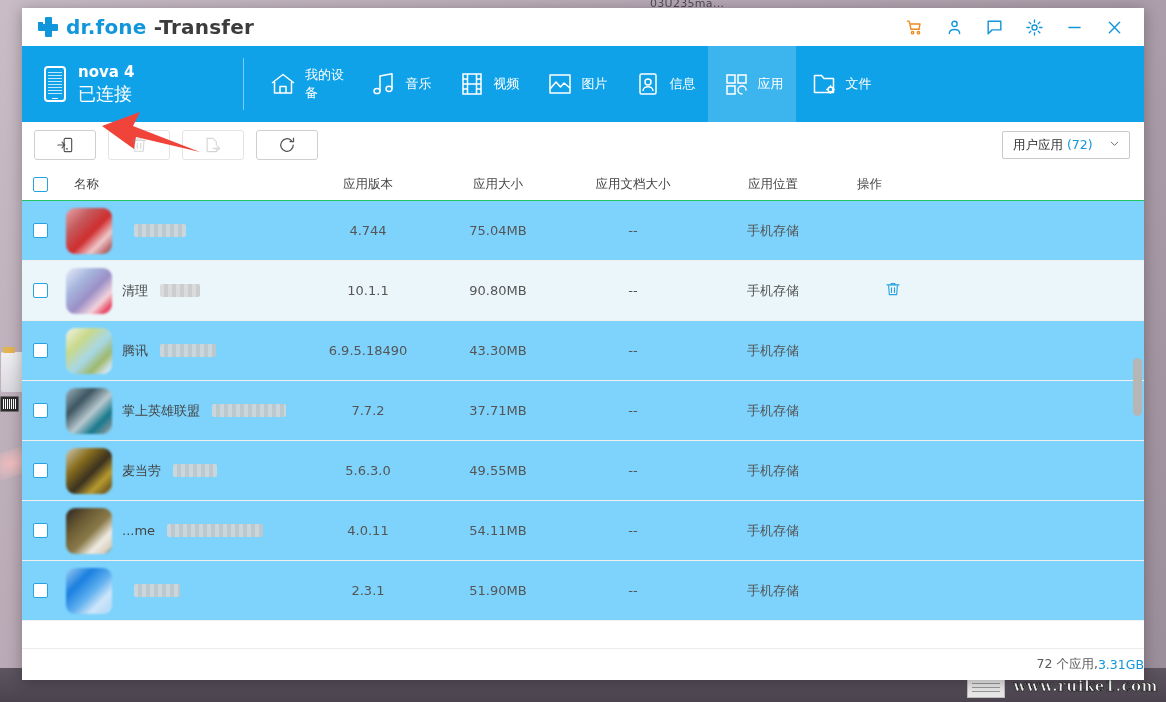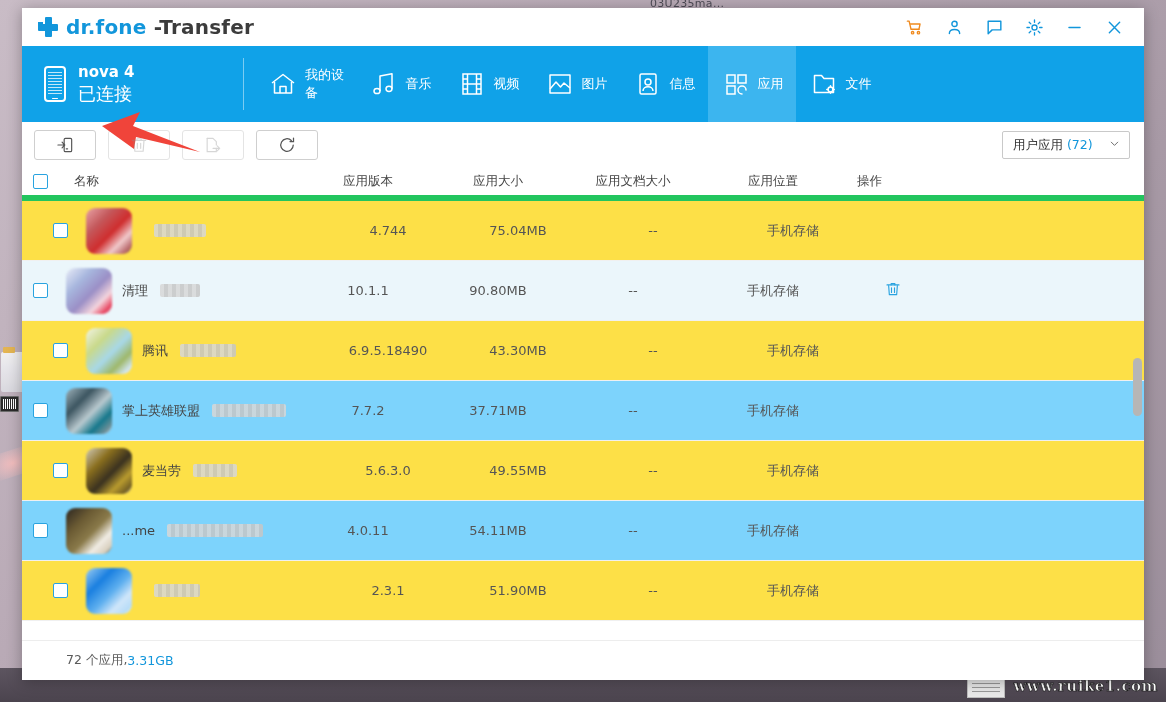--- a/index.html
+++ b/index.html
@@ -156,29 +156,29 @@
     width:128px; height:28px; border:1px solid #c9c9c9; border-radius:2px;
     display:flex; align-items:center; justify-content:space-between;
     padding:0 8px 0 10px; font-size:12.5px; color:#333; cursor:pointer; background:#fff;
     margin-left:12px;
   }
   .filter-sel .cnt{ color:#1296db; }
 
   
   .table-wrap{ flex:1; position:relative; overflow:hidden; background:#fff; }
   .thead{
-    height:33px; display:flex; align-items:center; border-bottom:6px solid #22c55e;
+    height:33px; display:flex; align-items:center; border-bottom:1px solid #22c55e;
     font-size:12.5px; color:#444; background:#fff;
   }
   .rows{ position:absolute; top:33px; left:0; right:0; bottom:0; overflow:hidden; }
   .row{
     height:60px; display:flex; align-items:center; font-size:13px; color:#555;
     border-bottom:1px solid #f0f0f0;
   }
-  .row.odd{ background:#fde047;padding-left:20px; }
+  .row.odd{ background:#7dd3fc; }
   .row.even{ background:#7dd3fc; }
   .row.hover{ background:#ebf6fb; }
   .c-chk{ width:36px; display:flex; justify-content:center; flex:none; }
   .c-name{ width:245px; display:flex; align-items:center; gap:10px; flex:none; position:relative;}
   .c-ver{ width:130px; text-align:center; flex:none; }
   .c-size{ width:130px; text-align:center; flex:none; }
   .c-doc{ width:140px; text-align:center; flex:none; }
   .c-loc{ width:140px; text-align:center; flex:none; }
   .c-act{ width:100px; text-align:center; flex:none; }
   .thead .c-name{ padding-left:16px; }
@@ -201,22 +201,22 @@
     opacity:.85; margin-left:2px;
   }
   .act-del{ cursor:pointer; display:inline-flex; }
   .vscroll{
     position:absolute; right:2px; top:190px; width:9px; height:58px;
     background:#b6b6b6; border-radius:5px;
   }
 
   
   .footer{
-    height:40px; background:#fff; border-top:1px solid #ededed;
-    display:flex; align-items:center; justify-content:flex-start;
+    height:32px; background:#fff; border-top:1px solid #ededed;
+    display:flex; align-items:center; justify-content:flex-end;
     font-size:12.5px; color:#5b5b5b; flex:none;padding-left:44px;
   }
   .footer .gb{ color:#1296db; }
 </style>
 </head>
 <body>
 
 <div class="bg-top-text">03U235ma...</div>
 <div class="desk-icon-a"></div>
 <div class="desk-icon-b"></div>

